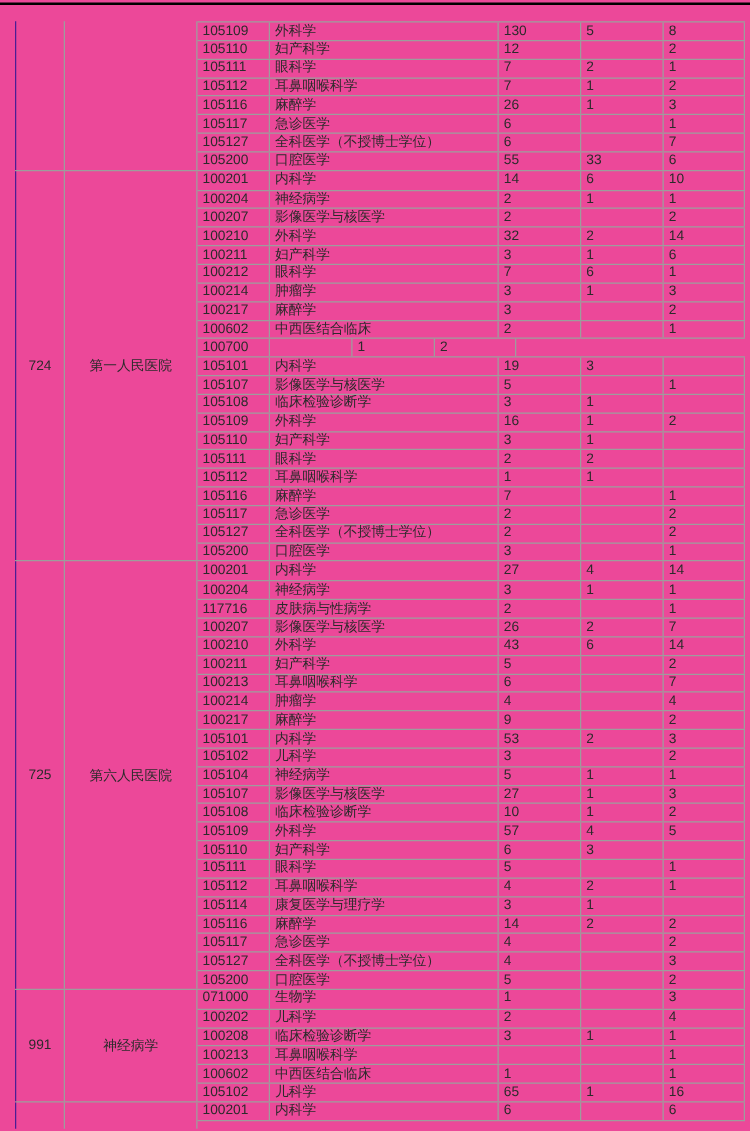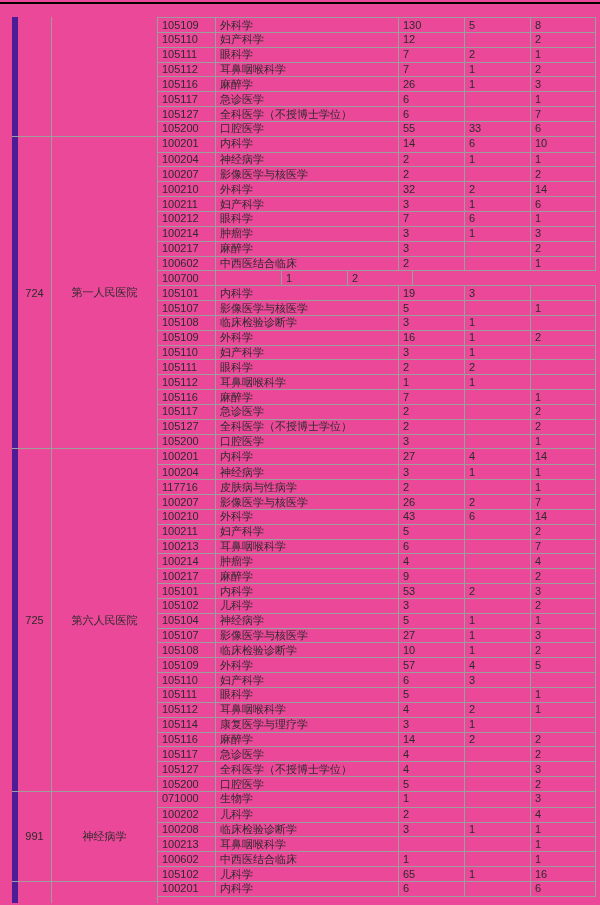--- a/index.html
+++ b/index.html
@@ -26,21 +26,21 @@
     width: 584px;
   }
   .section {
     display: flex;
     align-items: stretch;
     border-top: 1px solid #9d9d9d;
   }
   .section.open-top { border-top: none; }
   .id-cell {
     width: 40px;
-    border-left: 6px solid #4c1d95;
+    border-left: 1px solid #4c1d95;
     border-right: 1px solid #9d9d9d;
     display: flex; align-items: center; justify-content: center;
   }
   .hospital-cell {
     width: 106px;
     border-right: 1px solid #9d9d9d;
     display: flex; align-items: center; justify-content: center;
     white-space: nowrap;
   }
   .rows { flex: 1; }

